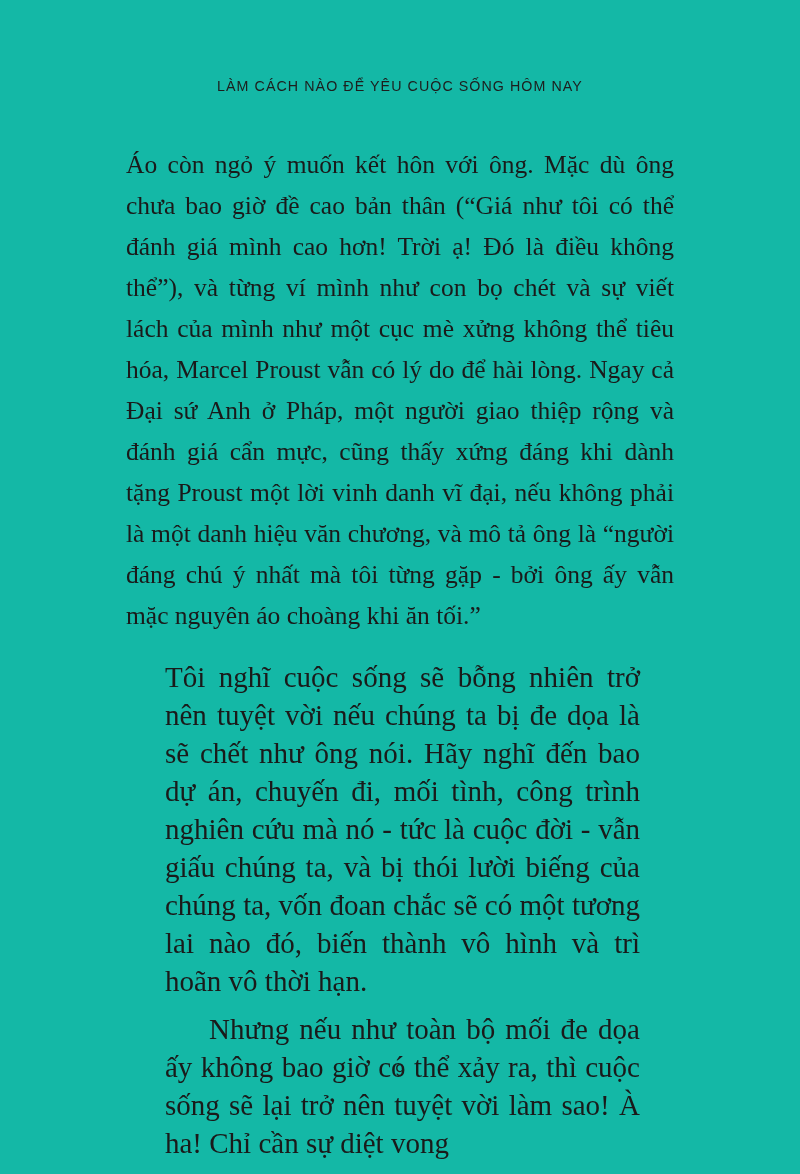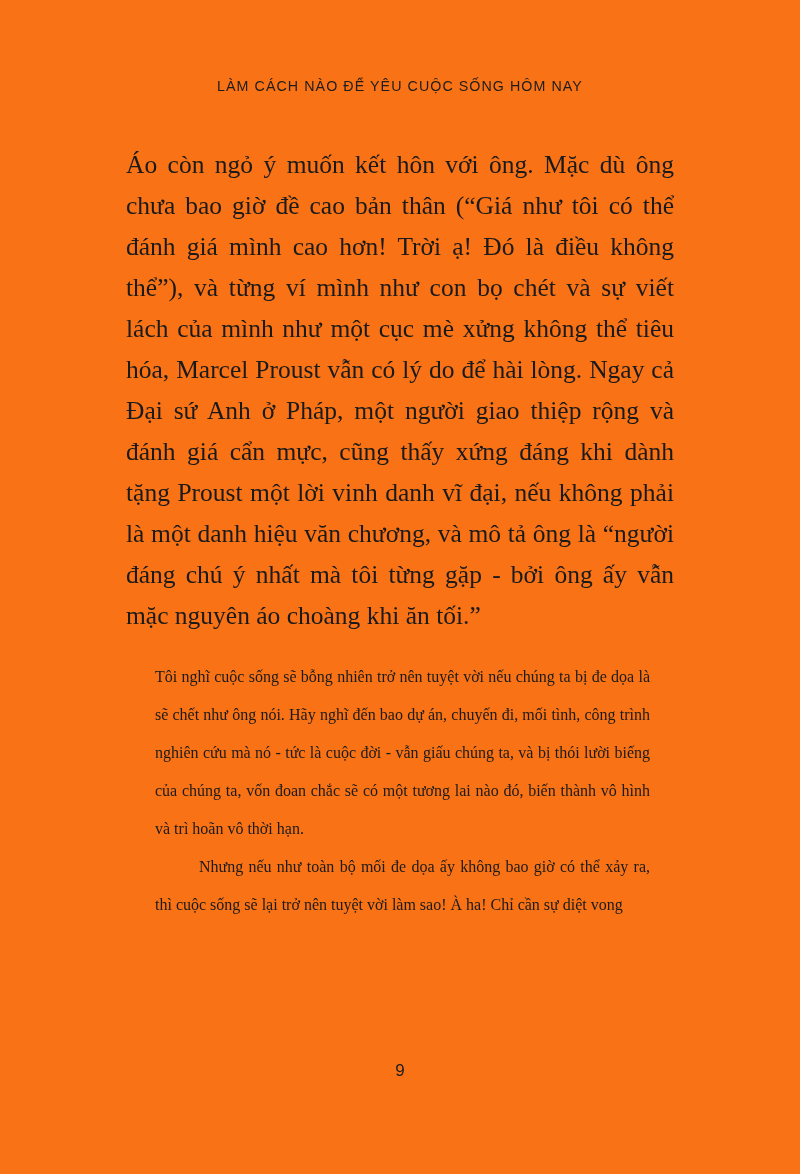--- a/index.html
+++ b/index.html
@@ -6,21 +6,21 @@
     margin: 0;
     padding: 0;
     background: #ffffff;
   }
 
   .page {
     position: relative;
     width: 800px;
     height: 1174px;
     margin: 0 auto;
-    background: #f97316;
+    background: #14b8a6;
     overflow: hidden;
     box-sizing: border-box;
     font-family: "Liberation Serif", "DejaVu Serif", serif;
     color: #1a1a1a;
   }
 
   
   .running-head {
     position: absolute;
     top: 78px;
@@ -68,22 +68,22 @@
   }
 
   
   .quote-block {
     margin-top: 22px;
     margin-left: 45px;
     width: 495px;
   }
 
   p.quote-para {
-    margin: 0;
-    font-size: 16px;
+    margin: 10px;
+    font-size: 29px;
     line-height: 38px;
     text-align: justify;
     text-justify: inter-word;
   }
 
   p.quote-para.last-line-left {
     text-align-last: left;
   }
 
   p.quote-para.indented {

